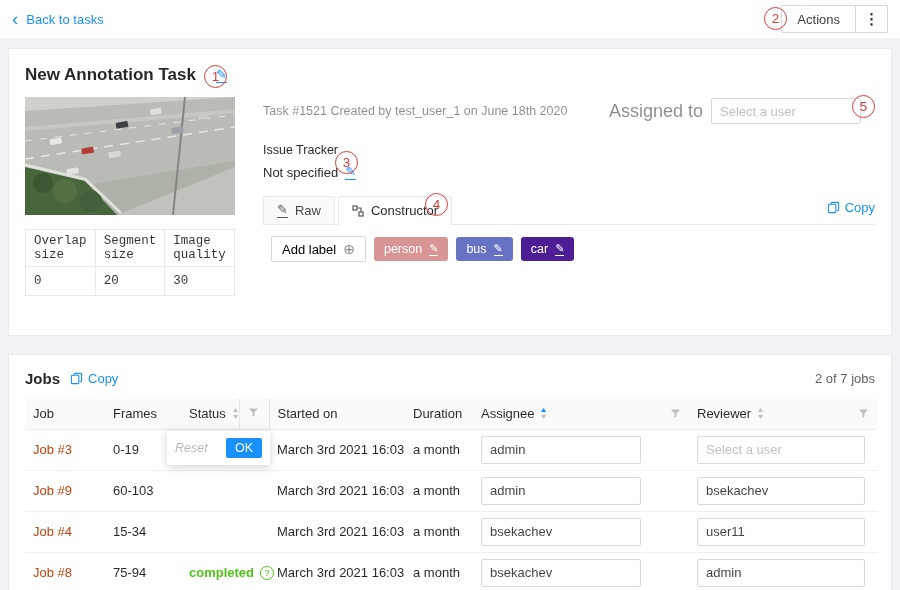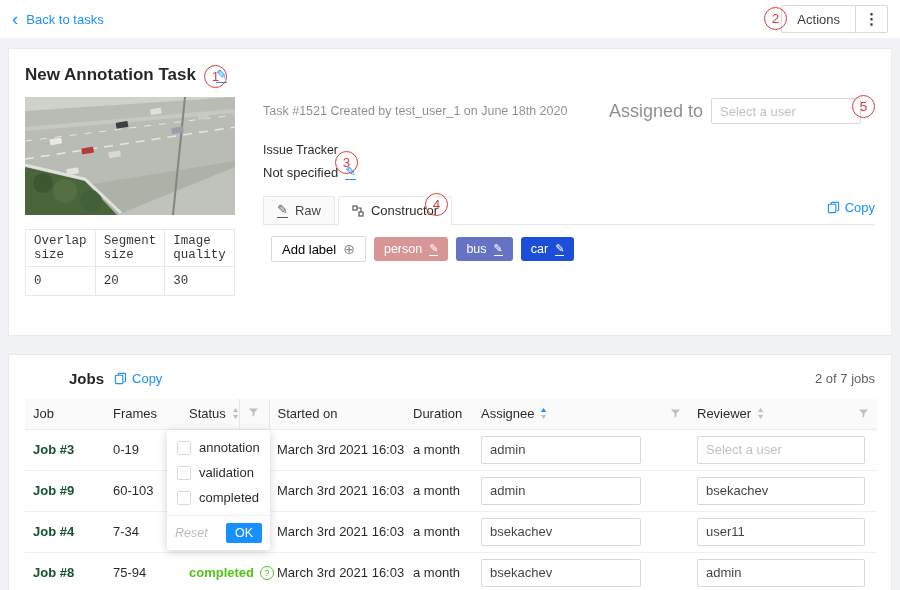--- a/index.html
+++ b/index.html
@@ -54,35 +54,35 @@
   .tab.active { background: #fff; margin-bottom: -1px; padding-bottom: 7px; font-weight: 400; color: rgba(0,0,0,.85); }
   .tab .edit-icon { color: #595959; border-bottom-color: #595959; }
   .copy-link { margin-left: auto; display: inline-flex; align-items: center; gap: 5px; color: #1890ff; align-self: center; padding-bottom: 6px; cursor: pointer; }
   .tab-content { padding: 11px 8px; display: flex; align-items: center; gap: 8px; }
   .add-label-btn { display: inline-flex; align-items: center; gap: 7px; border: 1px solid #d9d9d9; border-radius: 2px; background: #fff; height: 26px; padding: 0 10px; font: inherit; cursor: pointer; }
   .plus-icon { color: #8c8c8c; font-size: 14px; line-height: 1; }
   .chip { display: inline-flex; align-items: center; gap: 7px; height: 24px; padding: 0 10px; border-radius: 3px; color: #fff; font-size: 12.5px; cursor: pointer; }
   .chip .edit-icon { color: #fff; border-bottom-color: #fff; font-size: 11px; }
 
   
-  .jobs-header { display: flex; align-items: center; gap: 10px; height: 22px; margin-left: 44px; }
+  .jobs-header { display: flex; align-items: center; gap: 10px; height: 22px; }
   .jobs-title { font-size: 15px; font-weight: 700; }
   .jobs-count { margin-left: auto; color: rgba(0,0,0,.65); }
   .jobs-table { width: 100%; border-collapse: collapse; margin-top: 10px; table-layout: fixed; }
   .jobs-table th { background: #fafafa; font-weight: 500; text-align: left; padding: 0 8px; height: 30px; border-bottom: 1px solid #ececec; color: rgba(0,0,0,.85); }
   .jobs-table td { padding: 6px 8px; border-bottom: 1px solid #f0f0f0; height: 41px; white-space: nowrap; }
   .th-flex { display: flex; align-items: center; gap: 6px; }
   .sorter { display: inline-flex; flex-direction: column; line-height: 0; cursor: pointer; }
   .car { font-size: 7px; line-height: 6.5px; color: #bfbfbf; transform: scaleX(1.25); }
   .car-up::before { content: "▲"; }
   .car-down::before { content: "▼"; }
   .car.active { color: #1890ff; }
   .th-filter { text-align: center; border-left: 1px solid #e6e6e6; border-right: 1px solid #e6e6e6; cursor: pointer; }
   .funnel-right { margin-left: auto; cursor: pointer; display: inline-flex; }
-  .job-link { color: #14532d; font-weight: 700; cursor: pointer; text-decoration: none; }
+  .job-link { color: #c2410c; font-weight: 400; cursor: pointer; text-decoration: none; }
   .status-completed { color: #52c41a; font-weight: 600; display: inline-flex; align-items: center; gap: 6px; }
   .q-circle { width: 14px; height: 14px; border: 1px solid #52c41a; border-radius: 50%; font-size: 9.5px; font-weight: 400; display: inline-flex; align-items: center; justify-content: center; color: #52c41a; cursor: pointer; }
   .cell-input { width: 160px; height: 28px; border: 1px solid #d9d9d9; border-radius: 2px; padding: 0 8px; font: inherit; color: rgba(0,0,0,.75); }
   .reviewer-input { width: 168px; }
 
   
   .filter-dropdown { position: absolute; left: 167px; top: 430px; width: 103px; background: #fff; border-radius: 3px; box-shadow: 0 2px 10px rgba(0,0,0,.18); z-index: 15; }
   .filter-options { padding: 5px 0; }
   .filter-option { display: flex; align-items: center; gap: 8px; padding: 5px 10px; cursor: pointer; }
   .checkbox { width: 14px; height: 14px; border: 1px solid #d9d9d9; border-radius: 2px; background: #fff; flex: none; }
@@ -208,21 +208,21 @@
           <span class="plus-icon">⊕</span>
         </button>
         <span class="chip" style="background: rgb(216, 149, 149);">
           <span>person</span>
           <span class="edit-icon">✎</span>
         </span>
         <span class="chip" style="background: rgb(102, 114, 196);">
           <span>bus</span>
           <span class="edit-icon">✎</span>
         </span>
-        <span class="chip" style="background: #1d4ed8;">
+        <span class="chip" style="background: #4c1d95;">
           <span>car</span>
           <span class="edit-icon">✎</span>
         </span>
       </div>
     </div>
   </div>
 </section>
 
 <section class="card jobs-card">
   <div class="jobs-header">
@@ -312,21 +312,21 @@
         <td><a class="job-link">Job #9</a></td>
         <td>60-103</td>
         <td colspan="2"><span></span></td>
         <td>March 3rd 2021 16:03</td>
         <td>a month</td>
         <td><input class="cell-input" value="admin" style=""></td>
         <td><input class="cell-input reviewer-input" value="bsekachev" style=""></td>
       </tr>
       <tr>
         <td><a class="job-link">Job #4</a></td>
-        <td>7-34</td>
+        <td>15-34</td>
         <td colspan="2"><span></span></td>
         <td>March 3rd 2021 16:03</td>
         <td>a month</td>
         <td><input class="cell-input" value="bsekachev" style=""></td>
         <td><input class="cell-input reviewer-input" value="user11" style=""></td>
       </tr>
       <tr>
         <td><a class="job-link">Job #8</a></td>
         <td>75-94</td>
         <td colspan="2">
@@ -338,34 +338,20 @@
         <td>March 3rd 2021 16:03</td>
         <td>a month</td>
         <td><input class="cell-input" value="bsekachev" style=""></td>
         <td><input class="cell-input reviewer-input" value="admin" style=""></td>
       </tr>
     </tbody>
   </table>
 </section>
 
 <div class="filter-dropdown">
-  <div class="filter-options">
-    <div class="filter-option">
-      <span class="checkbox"></span>
-      <span>annotation</span>
-    </div>
-    <div class="filter-option">
-      <span class="checkbox"></span>
-      <span>validation</span>
-    </div>
-    <div class="filter-option">
-      <span class="checkbox"></span>
-      <span>completed</span>
-    </div>
-  </div>
   <div class="filter-footer">
     <span class="reset-link">Reset</span>
     <button class="ok-btn">OK</button>
   </div>
 </div>
 
 <span class="ann ann1">1</span>
 <span class="ann ann2">2</span>
 <span class="ann ann3">3</span>
 <span class="ann ann4">4</span>

